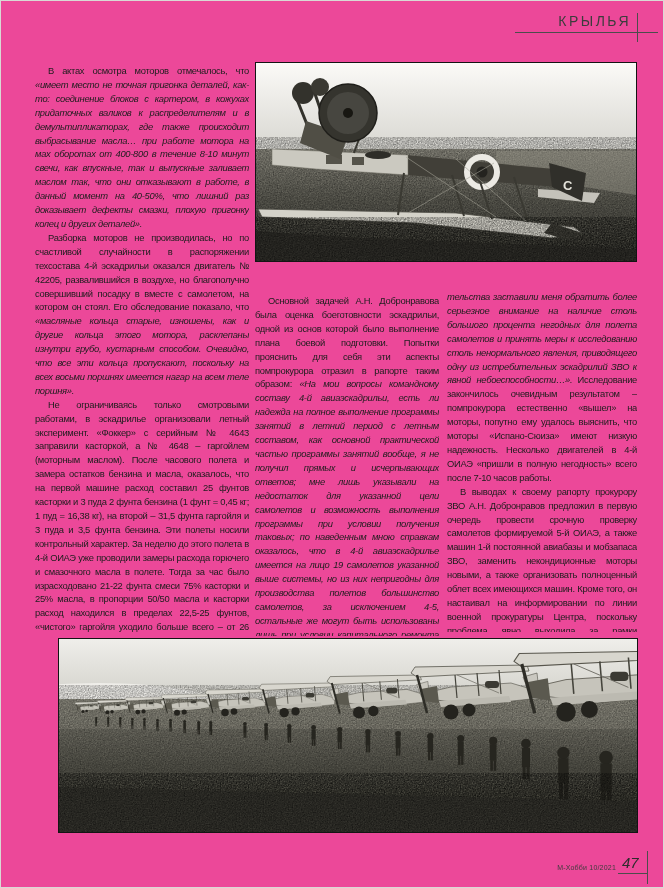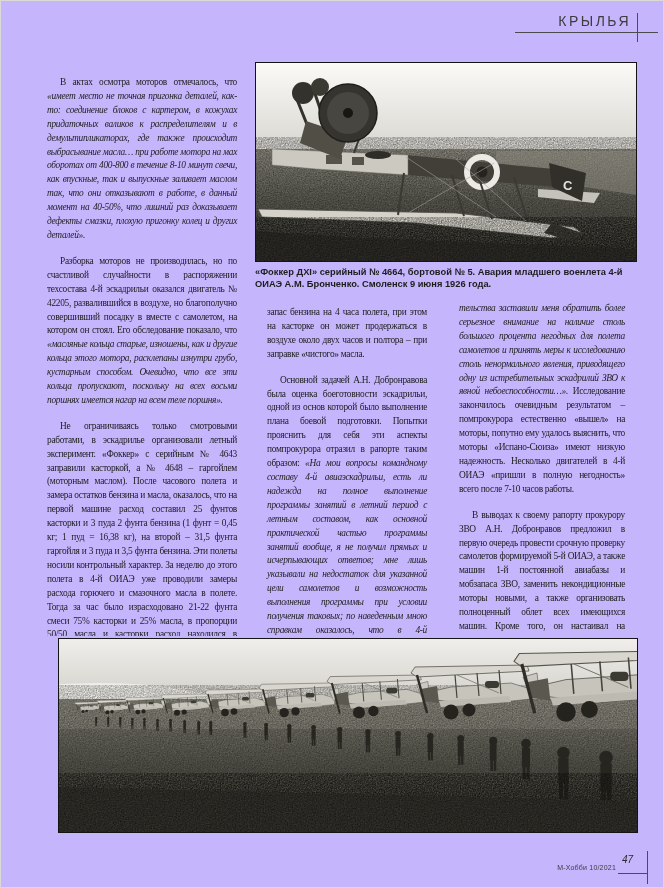--- a/index.html
+++ b/index.html
@@ -1,46 +1,46 @@
 <!DOCTYPE html>
 <html lang="ru"><head>
 <meta charset="utf-8">
 <style>
   html,body{margin:0;padding:0;background:#ffffff;}
-  .page{position:relative;width:664px;height:888px;background:#c4b5fd;overflow:hidden;
+  .page{position:relative;width:664px;height:888px;background:#ec4899;overflow:hidden;
         font-family:"Liberation Sans",sans-serif;color:#1c1c1c;
         box-shadow:inset 0 0 0 1px #d9d9d5;}
   
   .hdr-title{position:absolute;top:13px;right:33px;font-size:14px;letter-spacing:2.5px;
              color:#3c3c3c;font-weight:normal;}
   .hdr-rule{position:absolute;left:515px;top:32px;width:143px;height:1px;background:#4c4c4c;}
   .hdr-tick{position:absolute;left:637px;top:13px;width:1px;height:29px;background:#4c4c4c;}
   
   .col{position:absolute;font-size:9.4px;line-height:13.9px;letter-spacing:-0.3px;
        text-align:justify;overflow:hidden;color:#1d1d1d;}
-  .col p{margin:12px;font-family:Liberation Serif, serif;}
+  .col p{margin:0;}
   .col p.ind{text-indent:13px;}
   .it{font-style:italic;}
   .col-left{left:35px;top:64px;width:214px;height:572px;}
   .col-mid{left:255px;top:294px;width:184px;height:342px;}
   .col-right{left:447px;top:290px;width:190px;height:342px;}
   
   .photo{position:absolute;border:1px solid #141414;background:#888;}
   .photo-top{left:255px;top:62px;width:380px;height:198px;}
   .photo-bottom{left:58px;top:638px;width:578px;height:193px;}
   .photo svg{display:block;width:100%;height:100%;}
   
   .cap{position:absolute;font-size:9.3px;font-weight:bold;line-height:1.3;color:#1d1d1d;}
   .cap-top{left:255px;top:266px;width:382px;}
   .cap-bottom{left:58px;top:837px;width:580px;font-weight:normal;}
   .cap-bottom .b{font-weight:bold;}
   .cap-bottom .cr{font-style:italic;font-weight:normal;color:#2a2a2a;}
   
   .ftr-issue{position:absolute;top:864px;right:48px;font-size:7px;color:#3d3d3d;letter-spacing:.2px;}
-  .ftr-page{position:absolute;top:854px;left:622px;font-size:10px;font-style:italic;color:#2c2c2c;}
+  .ftr-page{position:absolute;top:854px;left:622px;font-size:15px;font-style:italic;color:#2c2c2c;}
   .ftr-rule{position:absolute;left:618px;top:873px;width:30px;height:1px;background:#4c4c4c;}
   .ftr-tick{position:absolute;left:647px;top:851px;width:1px;height:33px;background:#4c4c4c;}
 </style>
 </head>
 <body>
 
 <div class="page">
 
   <div class="hdr-title">КРЫЛЬЯ</div>
   <div class="hdr-rule"></div>
@@ -109,24 +109,22 @@
         <circle cx="64" cy="24" r="9" fill="#3a3932"></circle>
       <polygon points="50,58 92,72 84,96 44,80" fill="#504e45"></polygon>
       <circle cx="92" cy="50" r="29" fill="#35342e" stroke="#1f1e1a" stroke-width="1.5"></circle>
       <circle cx="92" cy="50" r="21" fill="#474640"></circle>
         <circle cx="92" cy="50" r="5" fill="#181712"></circle>
 
       <polygon points="0,168 90,174 380,186 380,198 0,198" fill="#2f2e29"></polygon>
       <rect y="158" width="380" height="40" filter="url(#grainA)" opacity="0.55"></rect>
     </svg>
   </figure>
-  <div class="cap cap-top">«Фоккер ДХI» серийный № 4664, бортовой № 5. Авария младшего военлета 4-й ОИАЭ А.М. Бронченко. Смоленск 9 июня 1926 года.</div>
 
   <div class="col col-mid">
-      <p class=""><span>запас бензина на 4 часа полета, при этом на касторке он может продержаться в воздухе около двух часов и полтора – при заправке «чистого» масла.</span></p>
       <p class="ind"><span>Основной задачей А.Н. Добронравова была оценка боеготовности эскадрильи, одной из основ которой было выполнение плана боевой подготовки. Попытки прояснить для себя эти аспекты помпрокурора отразил в рапорте таким образом: </span><span class="it">«На мои вопросы командному составу 4-й авиаэскадрильи, есть ли надежда на полное выполнение программы занятий в летний период с летным составом, как основной практической частью программы занятий вообще, я не получил прямых и исчерпывающих ответов; мне лишь указывали на недостаток для указанной цели самолетов и возможность выполнения программы при условии получения таковых; по наведенным мною справкам оказалось, что в 4-й авиаэскадрилье имеется на лицо 19 самолетов указанной выше системы, но из них непригодны для производства полетов большинство самолетов, за исключением 4-5, остальные же могут быть использованы лишь при условии капитального ремонта (то же и в отношении мобзапаса). Все эти обстоя-</span></p>
     </div>
   <div class="col col-right">
       <p class=""><span class="it">тельства заставили меня обратить более серьезное внимание на наличие столь большого процента негодных для полета самолетов и принять меры к исследованию столь ненормального явления, приводящего одну из истребительных эскадрилий ЗВО к явной небоеспособности…».</span><span> Исследование закончилось очевидным результатом – помпрокурора естественно «вышел» на моторы, попутно ему удалось выяснить, что моторы «Испано-Сюиза» имеют низкую надежность. Несколько двигателей в 4-й ОИАЭ «пришли в полную негодность» всего после 7-10 часов работы.</span></p>
       <p class="ind"><span>В выводах к своему рапорту прокурору ЗВО А.Н. Добронравов предложил в первую очередь провести срочную проверку самолетов формируемой 5-й ОИАЭ, а также машин 1-й постоянной авиабазы и мобзапаса ЗВО, заменить некондиционные моторы новыми, а также организовать полноценный облет всех имеющихся машин. Кроме того, он настаивал на информировании по линии военной прокуратуры Центра, поскольку проблема явно выходила за рамки полномочий командования и надзорных органов округа.</span></p>
     </div>
 
   <figure class="photo photo-bottom" style="margin:0">
     <svg viewBox="0 0 578 193" preserveAspectRatio="none">
       <defs>

